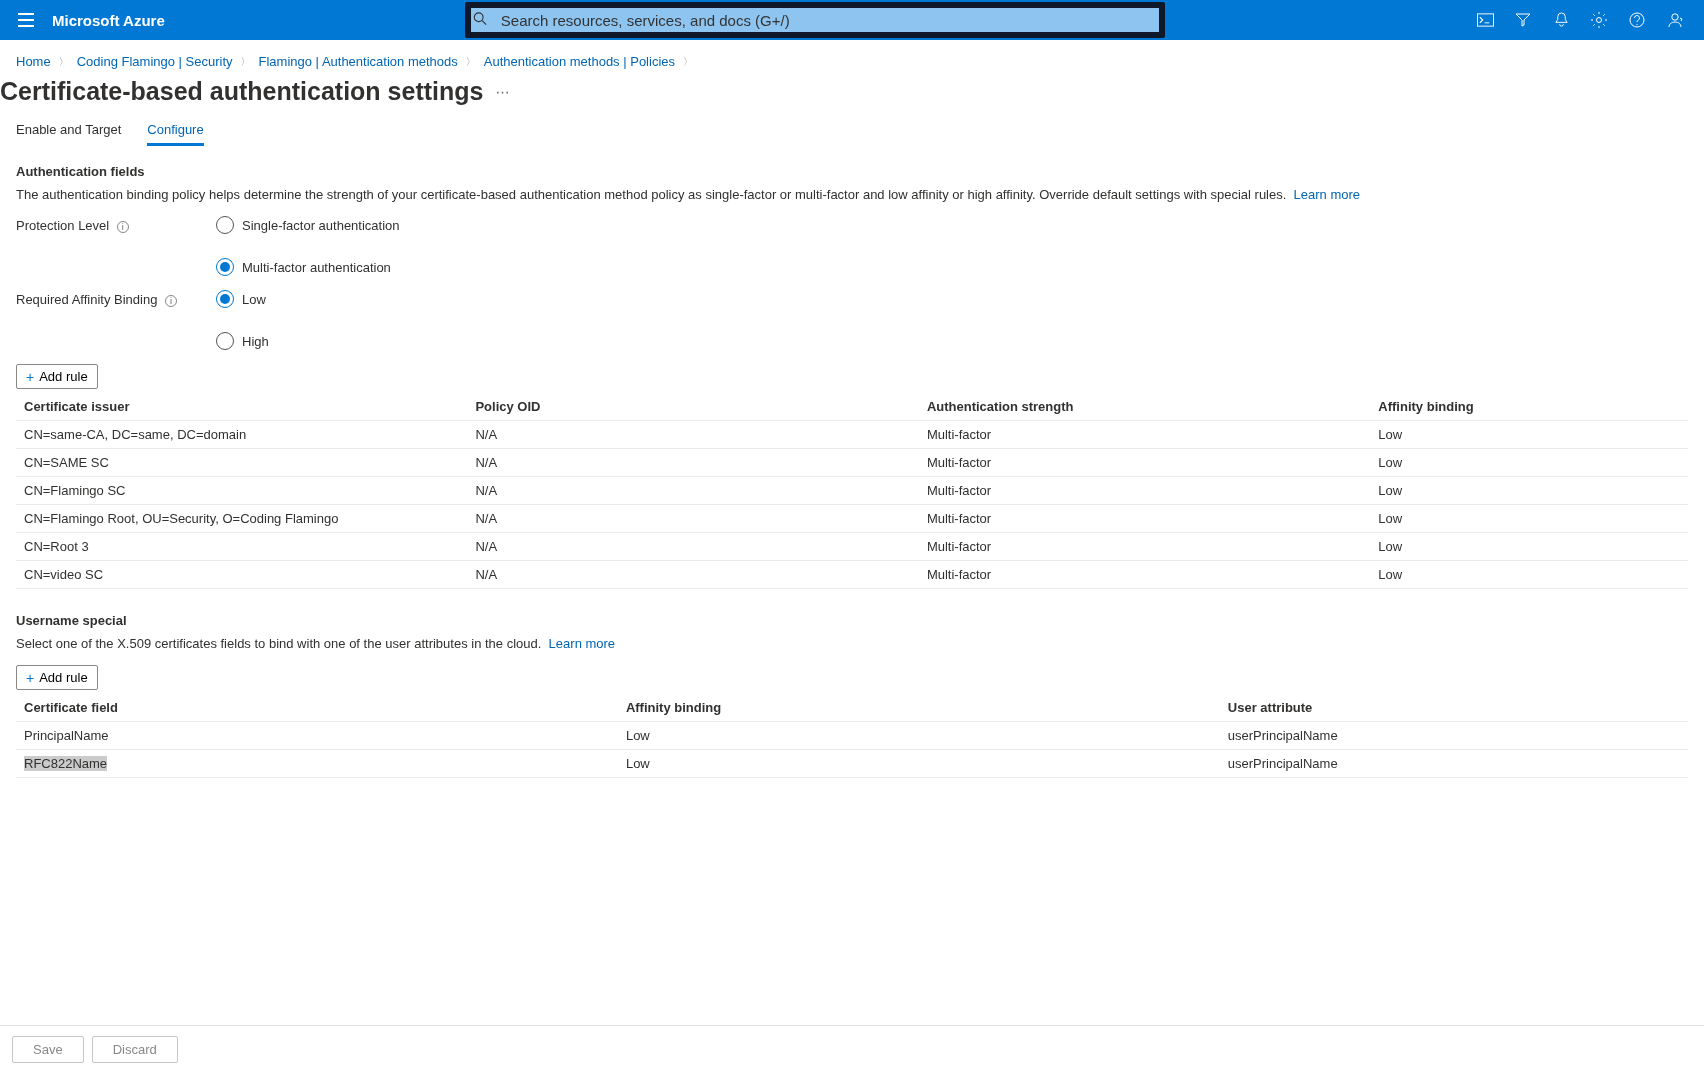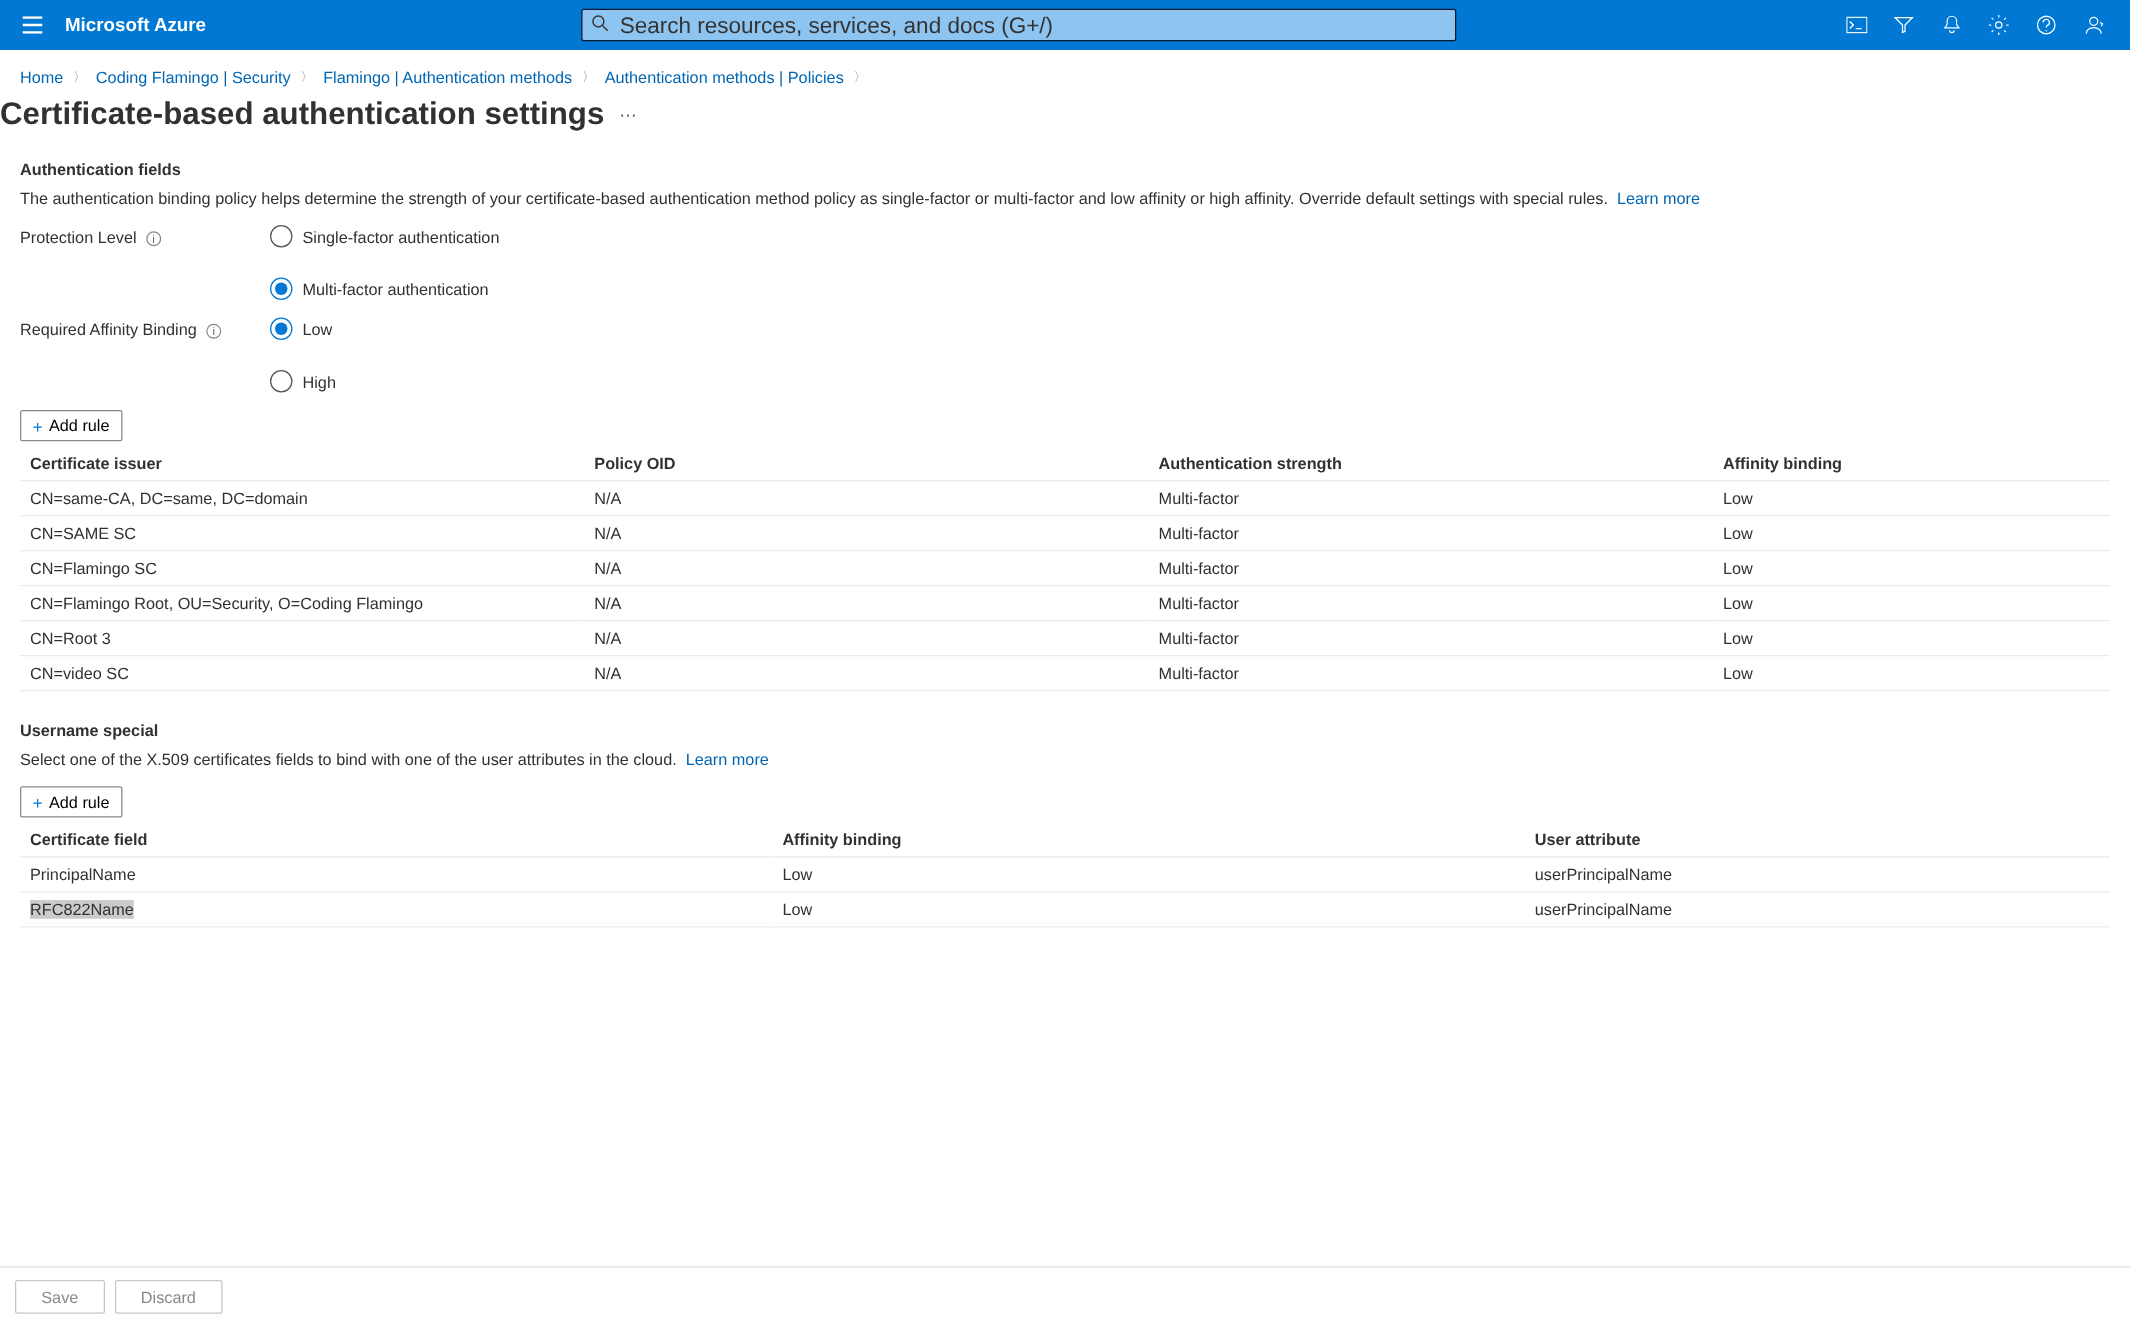--- a/index.html
+++ b/index.html
@@ -2,21 +2,21 @@
 <html><head>
 <meta charset="utf-8">
 <style>
 * { box-sizing: border-box; margin: 0; padding: 0; }
 body { font-family: "Segoe UI", -apple-system, BlinkMacSystemFont, sans-serif; font-size: 13px; color: #323130; background: #fff; }
 .header { background: #0078d4; height: 40px; display: flex; align-items: center; padding: 0 10px; color: #fff; }
 .hamburger { width: 20px; height: 20px; display: flex; align-items: center; justify-content: center; cursor: pointer; margin-right: 16px; margin-left:6px; }
 .hamburger svg { fill: #fff; }
 .brand { font-size: 15px; font-weight: 600; margin-right: 300px; white-space:nowrap; }
 .search { flex: 1; max-width: 700px; position: relative; }
-.search input { width: 100%; height: 26px; border: 1px solid #0f172a; background: #8ec4f0; border-radius: 2px; padding: 0 10px 0 30px; font-size: 18px; color: #1a1a1a; outline:none;}
+.search input { width: 100%; height: 36px; border: 6px solid #0f172a; background: #8ec4f0; border-radius: 2px; padding: 0 10px 0 30px; font-size: 15px; color: #1a1a1a; outline:none;}
 .search input::placeholder { color: #333; }
 .search .icon { position: absolute; left: 8px; top: 50%; transform: translateY(-50%); }
 .hdr-icons { margin-left: auto; display: flex; gap: 20px; align-items: center; padding-right: 10px;}
 .hdr-icons .ico { width: 18px; height: 18px; cursor: pointer; display:flex; align-items:center; justify-content:center;}
 .crumbs { display: flex; align-items: center; gap: 8px; padding: 14px 16px 6px 16px; font-size: 13px; }
 .crumbs a { color: #0065b3; text-decoration: none; }
 .crumbs .sep { color: #888; font-size: 10px; }
 .pagetitle-row { display: flex; align-items: center; gap: 12px; padding: 2px 16px 16px 0; }
 .pagetitle { font-size: 25px; font-weight: 600; }
 .dots { color: #666; letter-spacing: 1px; cursor: pointer; font-size:14px;}
@@ -38,21 +38,21 @@
 .radio.sel .bub { border-color: #0078d4; }
 .radio.sel .bub::after { content: ""; width: 10px; height: 10px; background: #0078d4; border-radius: 50%; }
 .add-btn { display: inline-flex; align-items: center; gap: 5px; border: 1px solid #8a8886; background: #fff; padding: 4px 9px; font-size: 13px; cursor: pointer; border-radius: 2px; margin-bottom: 4px; }
 .add-btn .plus { color: #0078d4; font-size: 14px; line-height: 1; }
 table { width: 100%; border-collapse: collapse; font-size: 13px; }
 th { text-align: left; font-weight: 600; padding: 6px 8px; border-bottom: 1px solid #edebe9; font-size:13px;}
 td { padding: 6px 8px; border-bottom: 1px solid #edebe9; }
 .tbl1 th:nth-child(1){width:27%;} .tbl1 th:nth-child(2){width:27%;} .tbl1 th:nth-child(3){width:27%;} .tbl1 th:nth-child(4){width:19%;}
 .tbl2 th:nth-child(1){width:36%;} .tbl2 th:nth-child(2){width:36%;} .tbl2 th:nth-child(3){width:28%;}
 .sel-text { background: #cbcbcb; }
-.footer { position: fixed; bottom: 12px; left: 0; right: 0; border-top: 1px solid #e1dfdd; background:#fff; padding: 10px 12px; display: flex; gap: 8px; }
+.footer { position: fixed; bottom: 0; left: 0; right: 0; border-top: 1px solid #e1dfdd; background:#fff; padding: 10px 12px; display: flex; gap: 8px; }
 .ft-btn { border: 1px solid #c8c6c4; background: #fff; padding: 5px 20px; font-size: 13px; color: #888; cursor: pointer; border-radius: 2px; }
 </style>
 </head>
 <body>
 
 <div class="header">
   <div class="hamburger">
     <svg width="16" height="14" viewBox="0 0 16 14">
         <rect width="16" height="2"></rect>
         <rect y="6" width="16" height="2"></rect>
@@ -121,20 +121,24 @@
     <span class="sep">〉</span>
 </div>
 
 <div class="pagetitle-row">
   <div class="pagetitle">Certificate-based authentication settings</div>
   <div class="dots">⋯</div>
 </div>
 
 <div class="main">
 
+  <div class="tabs">
+    <div class="tab">Enable and Target</div>
+    <div class="tab active">Configure</div>
+  </div>
 
   <div class="section-h">Authentication fields</div>
   <div class="section-d">
     <span>The authentication binding policy helps determine the strength of your certificate-based authentication method policy as single-factor or multi-factor and low affinity or high affinity. Override default settings with special rules.</span>&nbsp;
     <a href="#">Learn more</a>
   </div>
 
   <div class="form-row">
     <div class="form-label">
       <span>Protection Level</span>

